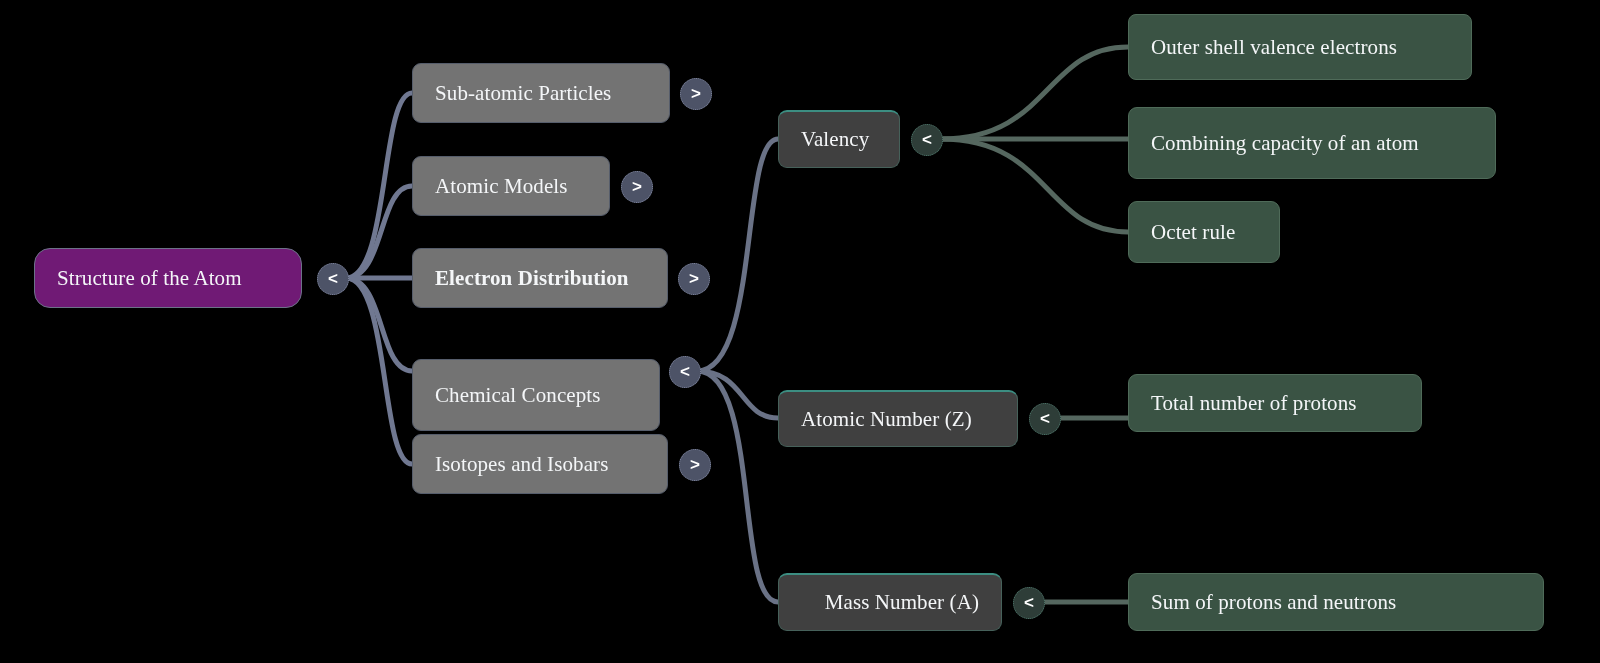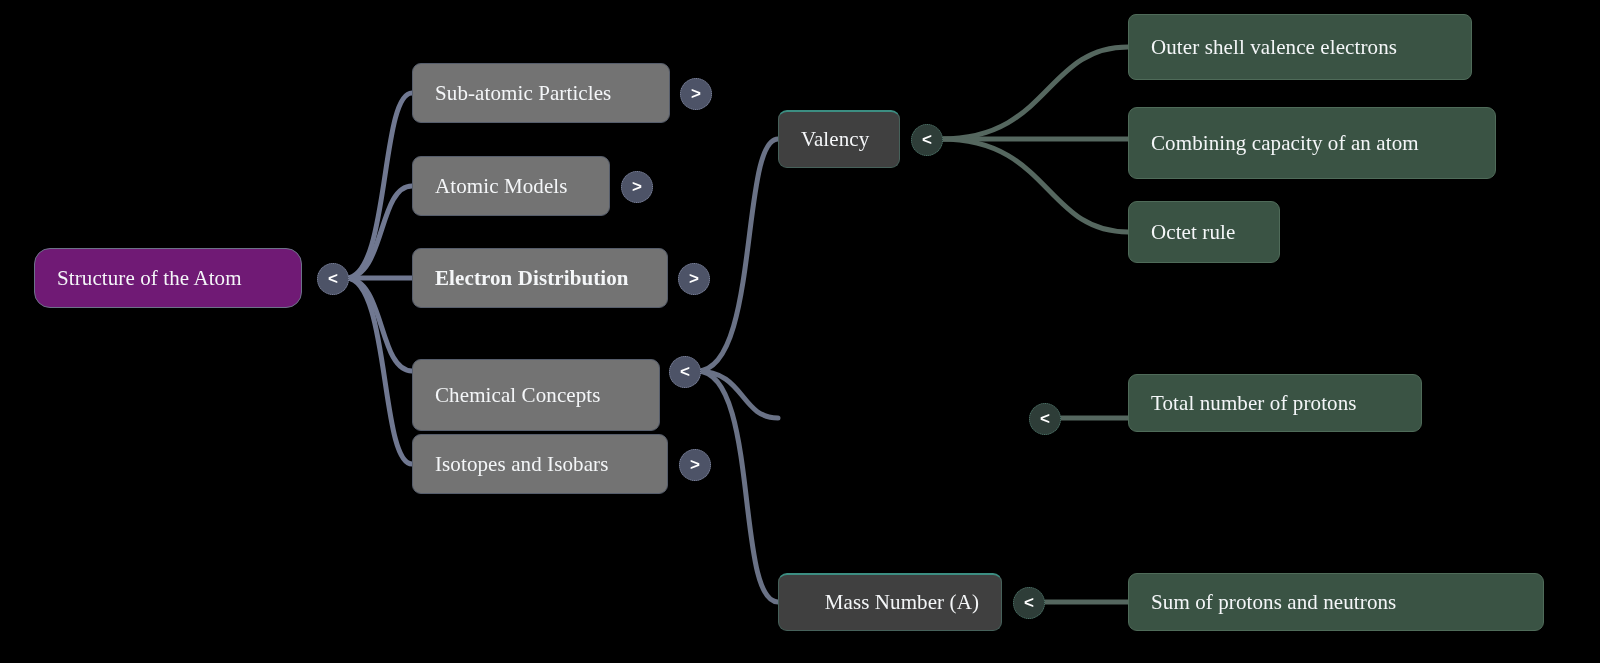--- a/index.html
+++ b/index.html
@@ -171,20 +171,23 @@
   </div>
 
   <div class="node leaf" style="left:1128px; top:107px; width:368px; height:72px;">
     <span>Combining capacity of an atom</span>
   </div>
 
   <div class="node leaf" style="left:1128px; top:201px; width:152px; height:62px;">
     <span>Octet rule</span>
   </div>
 
+  <div class="node subhub" style="left:778px; top:390px; width:240px; height:57px;">
+    <span>Atomic Number (Z)</span>
+  </div>
   <div class="toggle green" style="left:1029px; top:403px;">
     <span class="glyph">&lt;</span>
   </div>
 
   <div class="node leaf" style="left:1128px; top:374px; width:294px; height:58px;">
     <span>Total number of protons</span>
   </div>
 
   <div class="node subhub" style="left:778px; top:573px; width:224px; height:58px;justify-content:flex-end;">
     <span>Mass Number (A)</span>

